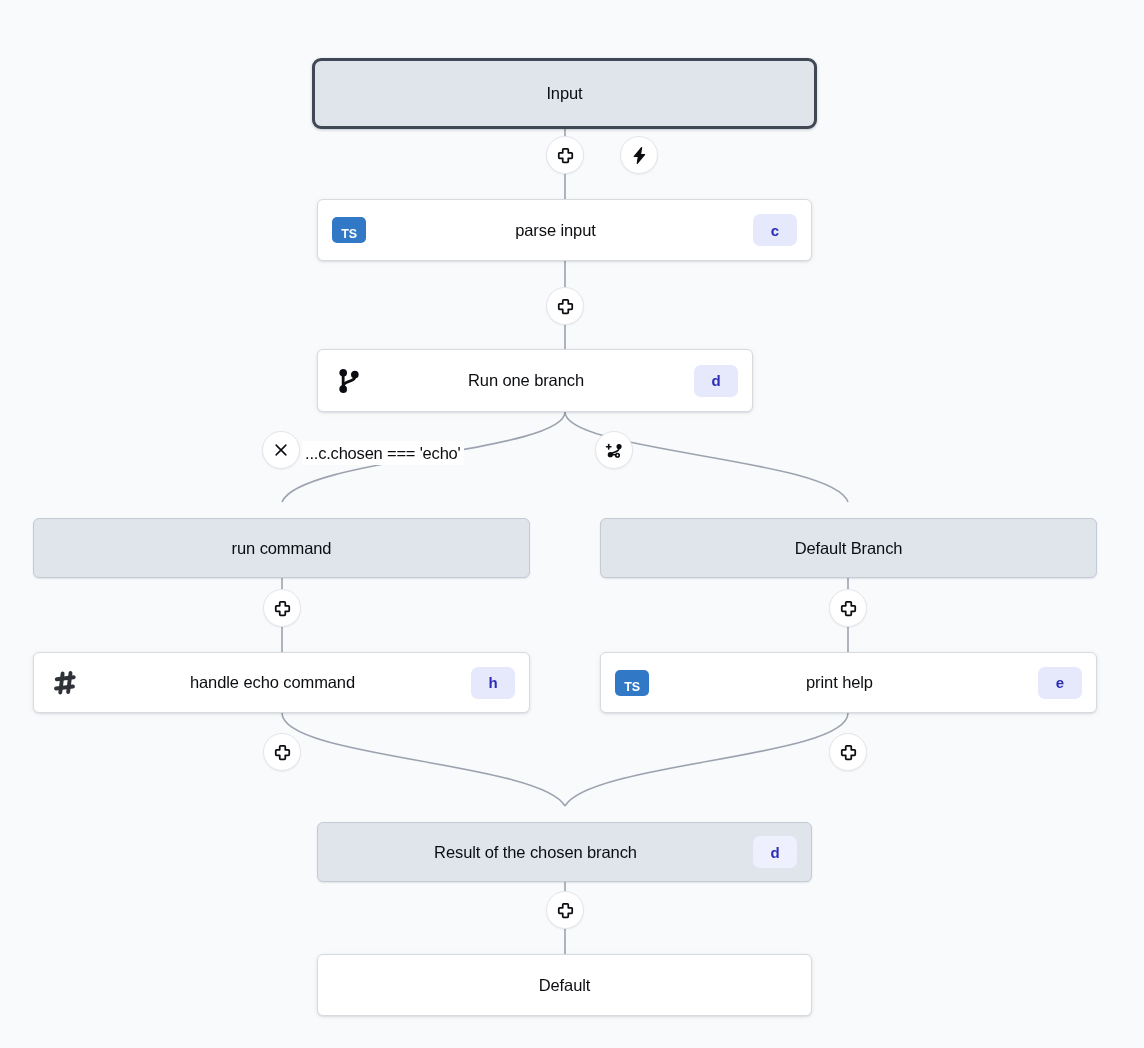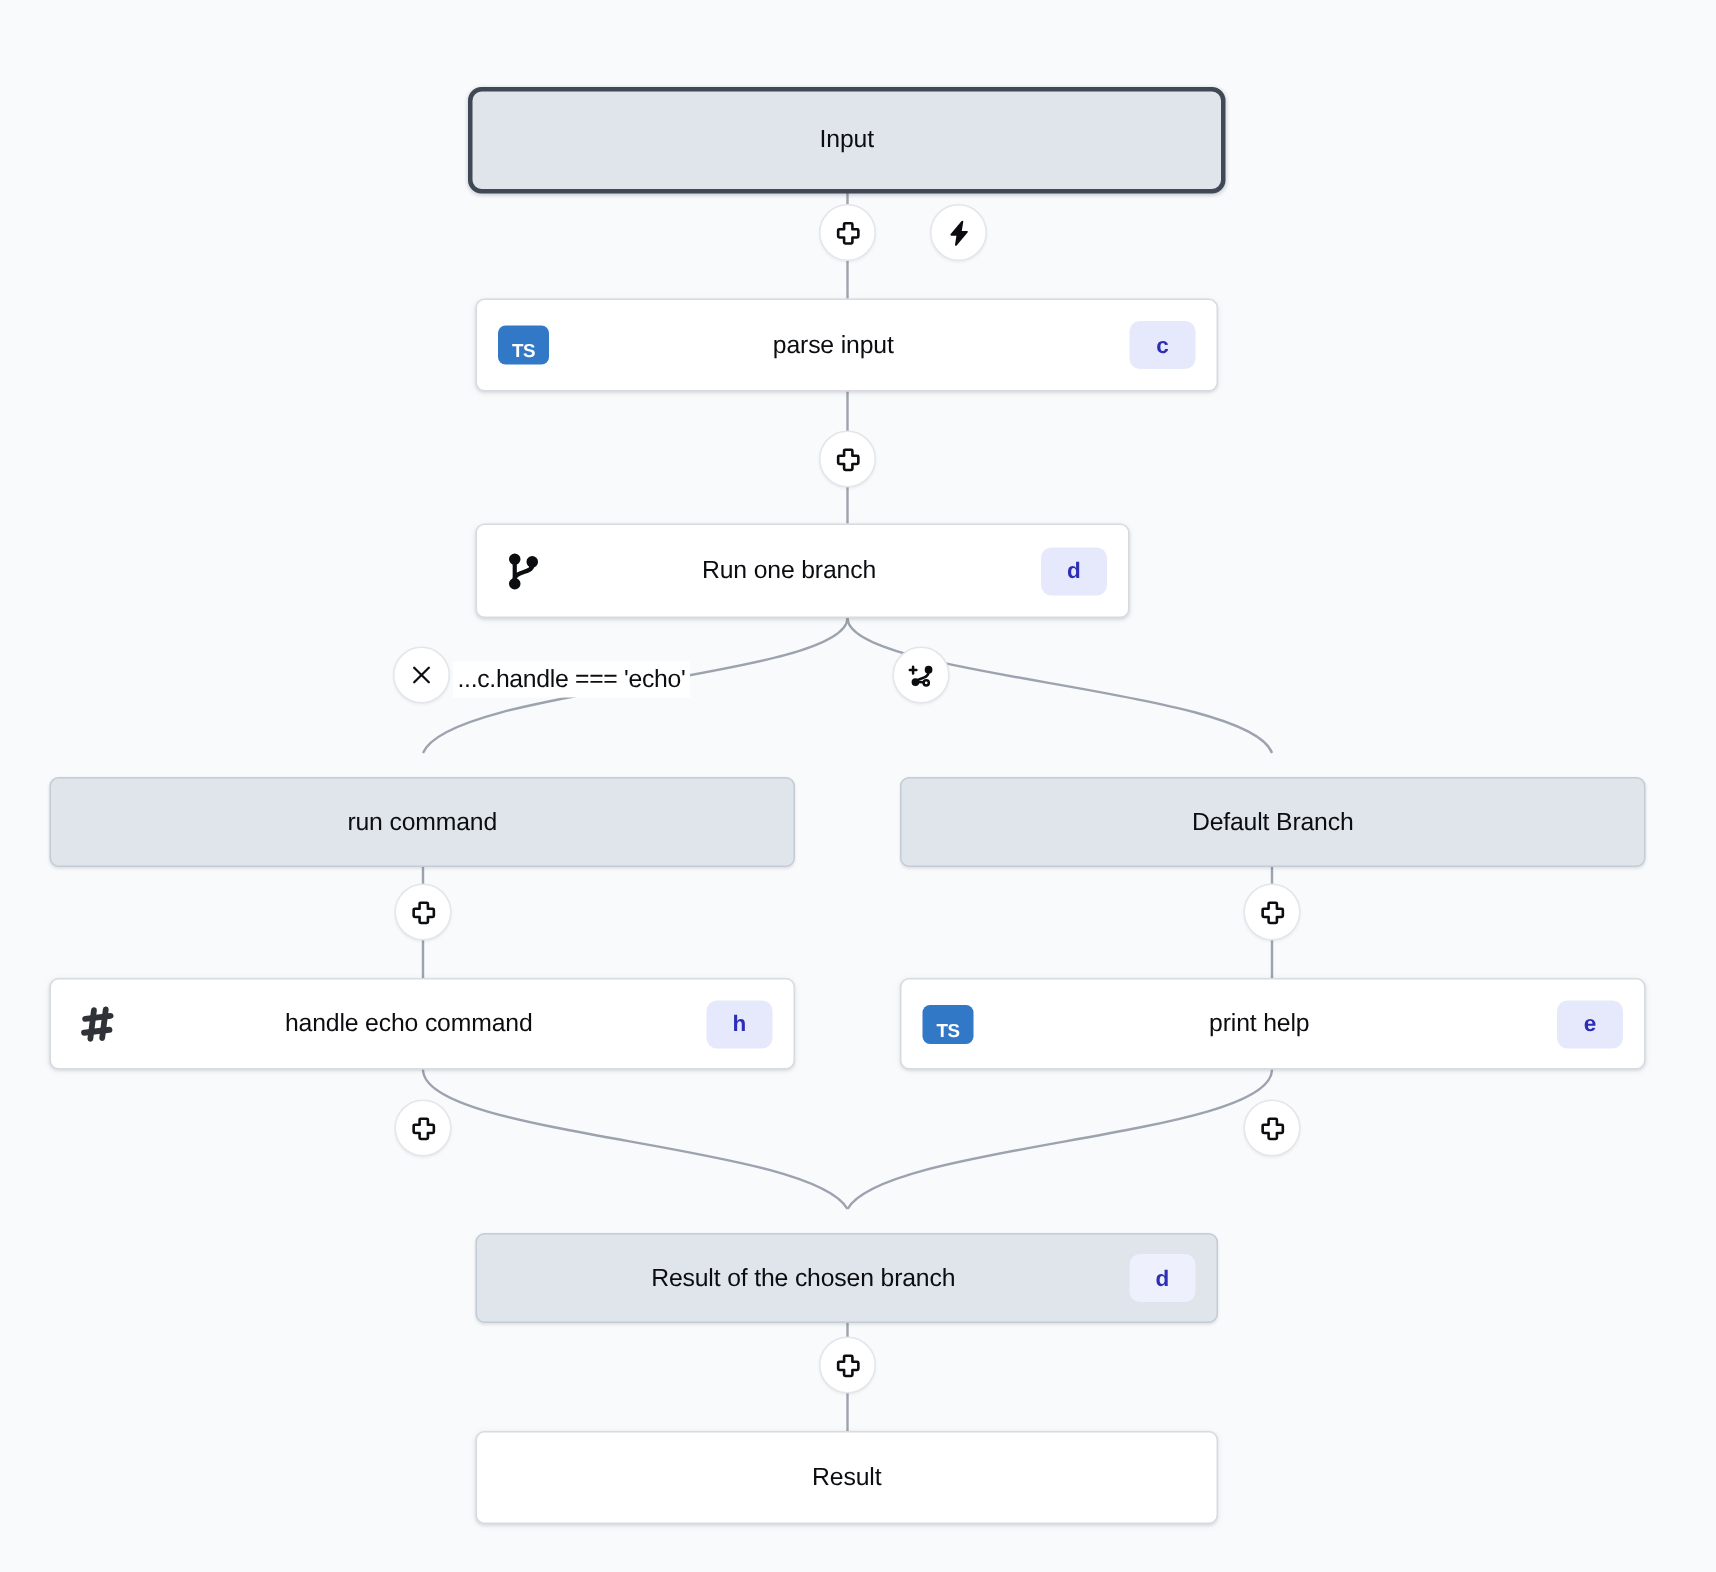--- a/index.html
+++ b/index.html
@@ -225,21 +225,21 @@
     <span class="node-label">print help</span>
     <span class="node-badge">e</span>
   </div>
 
   <div class="node virtual" style="left:317px; top:806px; width:495px; height:60px;">
     <span class="node-label">Result of the chosen branch</span>
     <span class="node-badge pale">d</span>
   </div>
 
   <div class="node" style="left:317px; top:954px; width:495px; height:62px;">
-    <span class="node-label">Result</span>
+    <span class="node-label">Default</span>
   </div>
 
   <div class="handle-btn" style="left:546px; top:136px;">
     <svg class="icon-svg" width="19" height="19" viewBox="0 0 24 24" fill="none" stroke="#0b0d10" stroke-width="2.2" stroke-linejoin="round">
       <path d="M9.5 3.6 h5 a1 1 0 0 1 1 1 v4 h4 a1 1 0 0 1 1 1 v5 a1 1 0 0 1 -1 1
                h-4 v4 a1 1 0 0 1 -1 1 h-5 a1 1 0 0 1 -1 -1 v-4 h-4 a1 1 0 0 1 -1 -1
                v-5 a1 1 0 0 1 1 -1 h4 v-4 a1 1 0 0 1 1 -1 z"></path>
     </svg>
   </div>
 
@@ -309,15 +309,15 @@
   </div>
 
   <div class="handle-btn" style="left:546px; top:891px;">
     <svg class="icon-svg" width="19" height="19" viewBox="0 0 24 24" fill="none" stroke="#0b0d10" stroke-width="2.2" stroke-linejoin="round">
       <path d="M9.5 3.6 h5 a1 1 0 0 1 1 1 v4 h4 a1 1 0 0 1 1 1 v5 a1 1 0 0 1 -1 1
                h-4 v4 a1 1 0 0 1 -1 1 h-5 a1 1 0 0 1 -1 -1 v-4 h-4 a1 1 0 0 1 -1 -1
                v-5 a1 1 0 0 1 1 -1 h4 v-4 a1 1 0 0 1 1 -1 z"></path>
     </svg>
   </div>
 
-  <div class="cond-label" style="left:302px; top:441px;">...c.handle === 'echo'</div>
+  <div class="cond-label" style="left:302px; top:441px;">...c.chosen === 'echo'</div>
 
 </div>
 
 </body></html>

